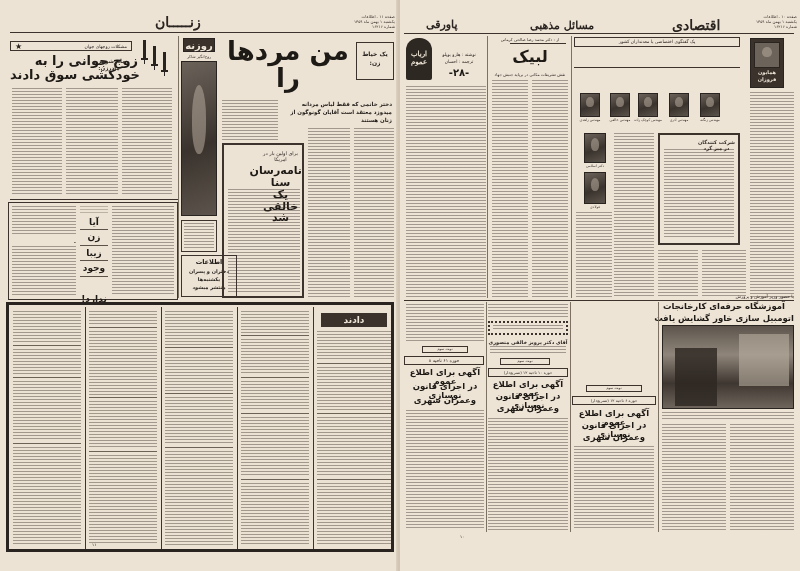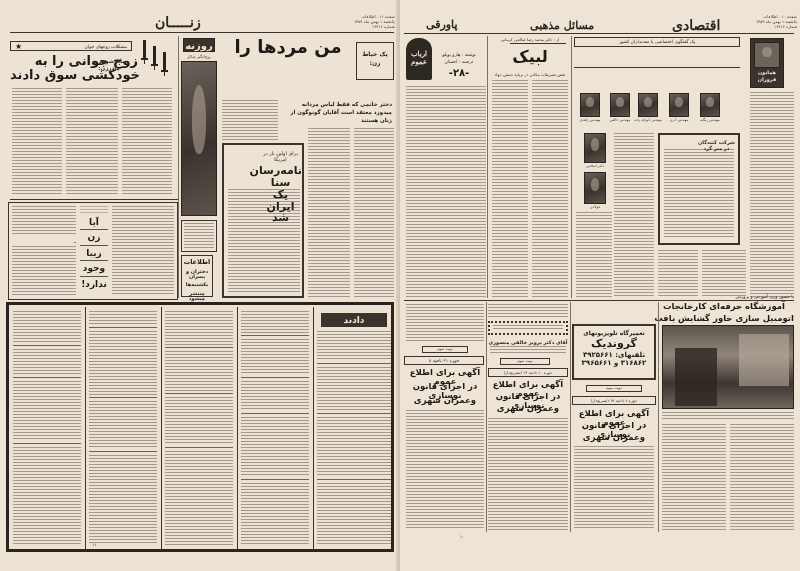--- a/index.html
+++ b/index.html
@@ -91,53 +91,53 @@
     <div class="box" style="left:8px;top:202px;width:170px;height:98px;"></div>
     <div class="text" style="left:12px;top:206px;width:64px;height:30px;"></div>
     <div class="abs" style="left:12px;top:240px;width:64px;font-size:4px;text-align:right;direction:rtl;">•</div>
     <div class="text" style="left:12px;top:246px;width:64px;height:50px;"></div>
     <div class="abs" style="left:80px;top:206px;width:28px;">
       <div class="text light" style="position:relative;width:28px;height:9px;"></div>
       <div class="headline" style="font-size:9px;margin-top:3px;border-bottom:1px solid #5c5248;padding-bottom:2px;">آیا</div>
       <div class="headline" style="font-size:9px;margin-top:3px;border-bottom:1px solid #5c5248;padding-bottom:2px;">زن</div>
       <div class="headline" style="font-size:9px;margin-top:3px;border-bottom:1px solid #5c5248;padding-bottom:2px;">زیبا</div>
       <div class="headline" style="font-size:9px;margin-top:3px;border-bottom:1px solid #5c5248;padding-bottom:2px;">وجود</div>
-      <div class="headline" style="font-size:9px;margin-top:3px;">ندارد!</div>
+      <div class="headline" style="font-size:9px;margin-top:18px;">ندارد!</div>
     </div>
     <div class="text" style="left:112px;top:206px;width:62px;height:90px;"></div>
 
     <div class="vrule" style="left:178px;top:36px;height:262px;"></div>
     <div class="abs black-label" style="left:183px;top:38px;width:32px;height:14px;font-size:10px;line-height:14px;border:1px solid #2a2420;">روزنه</div>
     <div class="abs caption" style="left:182px;top:54px;width:34px;font-size:4px;">روح‌انگیز شاکر</div>
     <div class="photo portrait" style="left:181px;top:61px;width:36px;height:155px;"></div>
     <div class="box" style="left:181px;top:220px;width:36px;height:32px;">
       <div class="text" style="left:2px;top:2px;width:30px;height:26px;"></div>
     </div>
-    <div class="box" style="left:181px;top:255px;width:32px;height:42px;">
+    <div class="box" style="left:181px;top:255px;width:56px;height:42px;">
       <div class="headline" style="font-size:6.5px;margin-top:3px;">اطلاعات</div>
       <div class="headline" style="font-size:5px;margin-top:3px;">دختران و پسران</div>
       <div class="headline" style="font-size:5px;margin-top:3px;">یکشنبه‌ها</div>
       <div class="headline" style="font-size:5px;margin-top:3px;">منتشر میشود</div>
     </div>
 
     <div class="box" style="left:356px;top:42px;width:38px;height:38px;">
       <div class="headline" style="font-size:6px;margin-top:6px;line-height:9px;padding:0 2px;">یک خیاط زن:</div>
     </div>
     <div class="abs" style="left:222px;top:38px;width:132px;">
-      <div class="headline" style="font-size:18px;">من مردها را</div>
+      <div class="headline" style="font-size:26px;">من مردها را</div>
     </div>
     <div class="abs headline" style="left:282px;top:100px;width:110px;font-size:5.5px;line-height:8px;text-align:right;">دختر خانمی که فقط لباس مردانه میدوزد معتقد است آقایان گونوگون از زنان هستند</div>
     <div class="text" style="left:222px;top:100px;width:56px;height:40px;"></div>
     <div class="text" style="left:308px;top:128px;width:42px;height:170px;"></div>
     <div class="text" style="left:354px;top:128px;width:40px;height:170px;"></div>
 
     <div class="dbox" style="left:222px;top:143px;width:82px;height:155px;">
       <div class="kicker" style="margin-top:5px;">برای اولین بار در امریکا</div>
       <div class="headline" style="font-size:11px;margin-top:3px;">نامه‌رسان سنا</div>
-      <div class="headline" style="font-size:11px;margin-top:1px;">یک ایران شد</div>
+      <div class="headline" style="font-size:11px;margin-top:1px;">یک خالقی شد</div>
       <div class="text" style="left:4px;top:44px;width:72px;height:104px;"></div>
     </div>
 
     <div class="abs" style="left:6px;top:302px;width:388px;height:250px;border:3px solid #2a2420;background:#ece2d3;">
       <div class="vrule" style="left:76px;top:2px;height:242px;background:#3b332c;"></div>
       <div class="vrule" style="left:152px;top:2px;height:242px;background:#3b332c;"></div>
       <div class="vrule" style="left:228px;top:2px;height:242px;background:#3b332c;"></div>
       <div class="vrule" style="left:304px;top:2px;height:242px;background:#3b332c;"></div>
 
       <div class="abs black-label" style="left:312px;top:8px;width:66px;height:14px;font-size:9px;line-height:14px;">دادند</div>
@@ -259,26 +259,20 @@
     <div class="abs headline" style="left:254px;top:302px;width:140px;font-size:8.5px;">آموزشگاه حرفه‌ای کارخانجات</div>
     <div class="abs headline" style="left:254px;top:314px;width:140px;font-size:8.5px;">اتومبیل سازی خاور گشایش یافت</div>
     <div class="photo" style="left:262px;top:325px;width:132px;height:84px;background:linear-gradient(180deg,#5d554d 0%,#8f857a 35%,#3e3630 70%,#6e655c 100%);">
       <div style="position:absolute;left:12px;top:22px;width:42px;height:58px;background:#2c2621;opacity:.8;"></div>
       <div style="position:absolute;left:76px;top:8px;width:50px;height:52px;background:#b8ad9f;opacity:.6;"></div>
     </div>
     <div class="text" style="left:262px;top:412px;width:132px;height:8px;"></div>
     <div class="text" style="left:262px;top:424px;width:64px;height:108px;"></div>
     <div class="text" style="left:330px;top:424px;width:64px;height:108px;"></div>
 
-    <div class="box" style="left:172px;top:324px;width:84px;height:56px;border-width:2px;">
-      <div class="headline" style="font-size:6px;margin-top:4px;">تعمیرگاه تلویزیونهای</div>
-      <div class="headline" style="font-size:11px;margin-top:2px;">گروندیک</div>
-      <div class="headline" style="font-size:7px;margin-top:2px;">تلفنهای: ۳۹۲۵۶۶۱</div>
-      <div class="headline" style="font-size:7px;margin-top:1px;">۳۱۶۸۶۲ و ۳۹۶۵۶۶۱</div>
-    </div>
 
     <div class="text" style="left:88px;top:304px;width:80px;height:14px;"></div>
     <div class="box" style="left:88px;top:321px;width:80px;height:14px;border-style:dotted;border-width:2px;">
       <div class="text" style="left:3px;top:2px;width:70px;height:6px;"></div>
     </div>
     <div class="abs kicker" style="left:88px;top:339px;width:80px;font-size:5px;font-weight:bold;">آقای دکتر پرویز خالقی منصوری</div>
     <div class="text" style="left:90px;top:346px;width:76px;height:8px;"></div>
 
     <div class="box" style="left:100px;top:358px;width:50px;height:7px;">
       <div class="kicker" style="font-size:3.5px;line-height:5px;">نوبت سوم</div>

